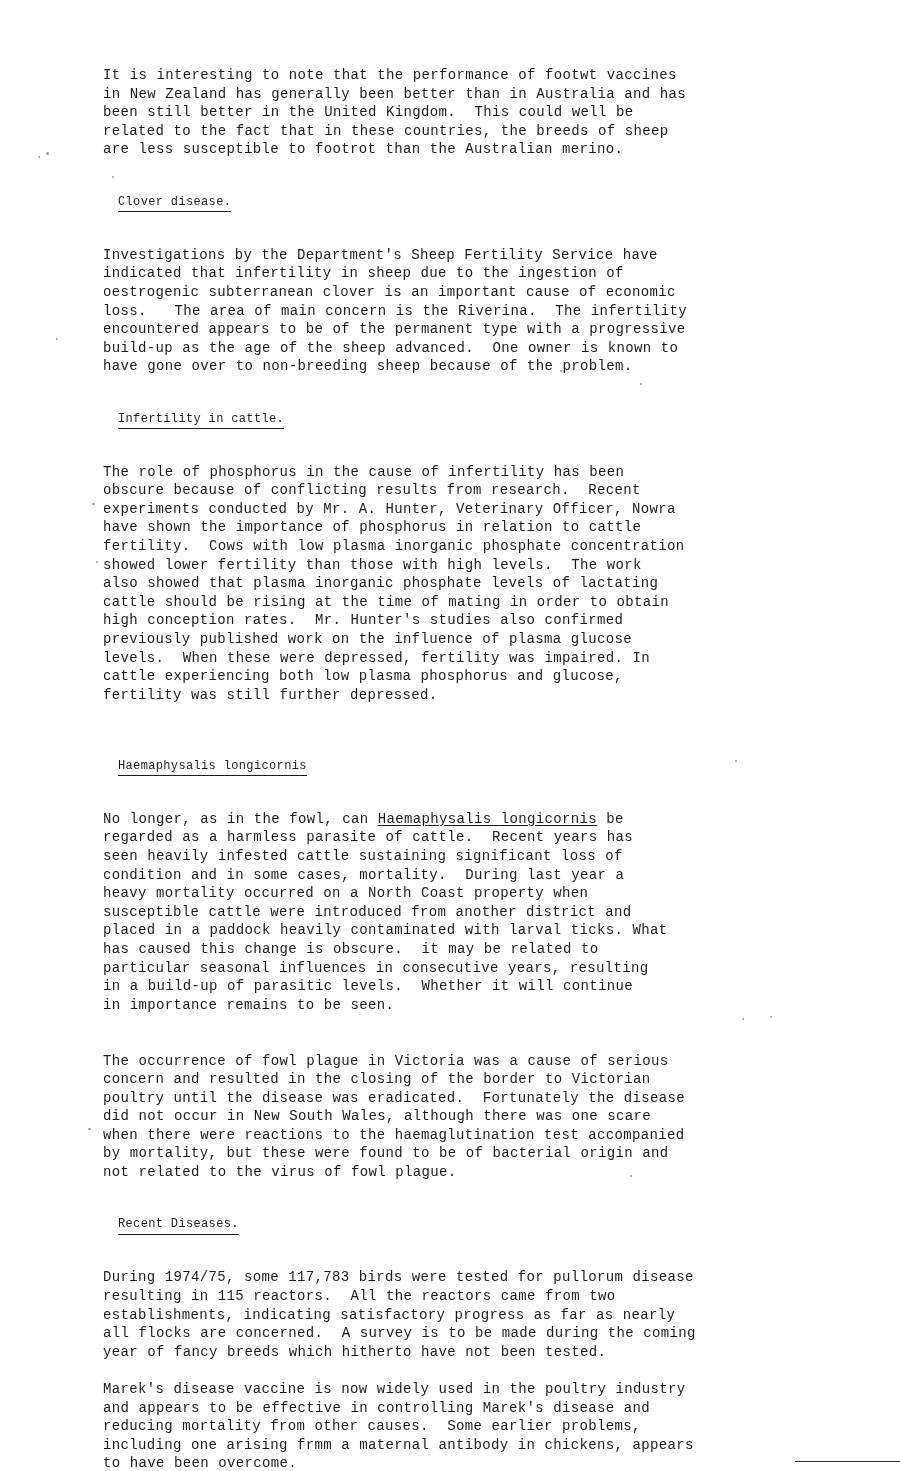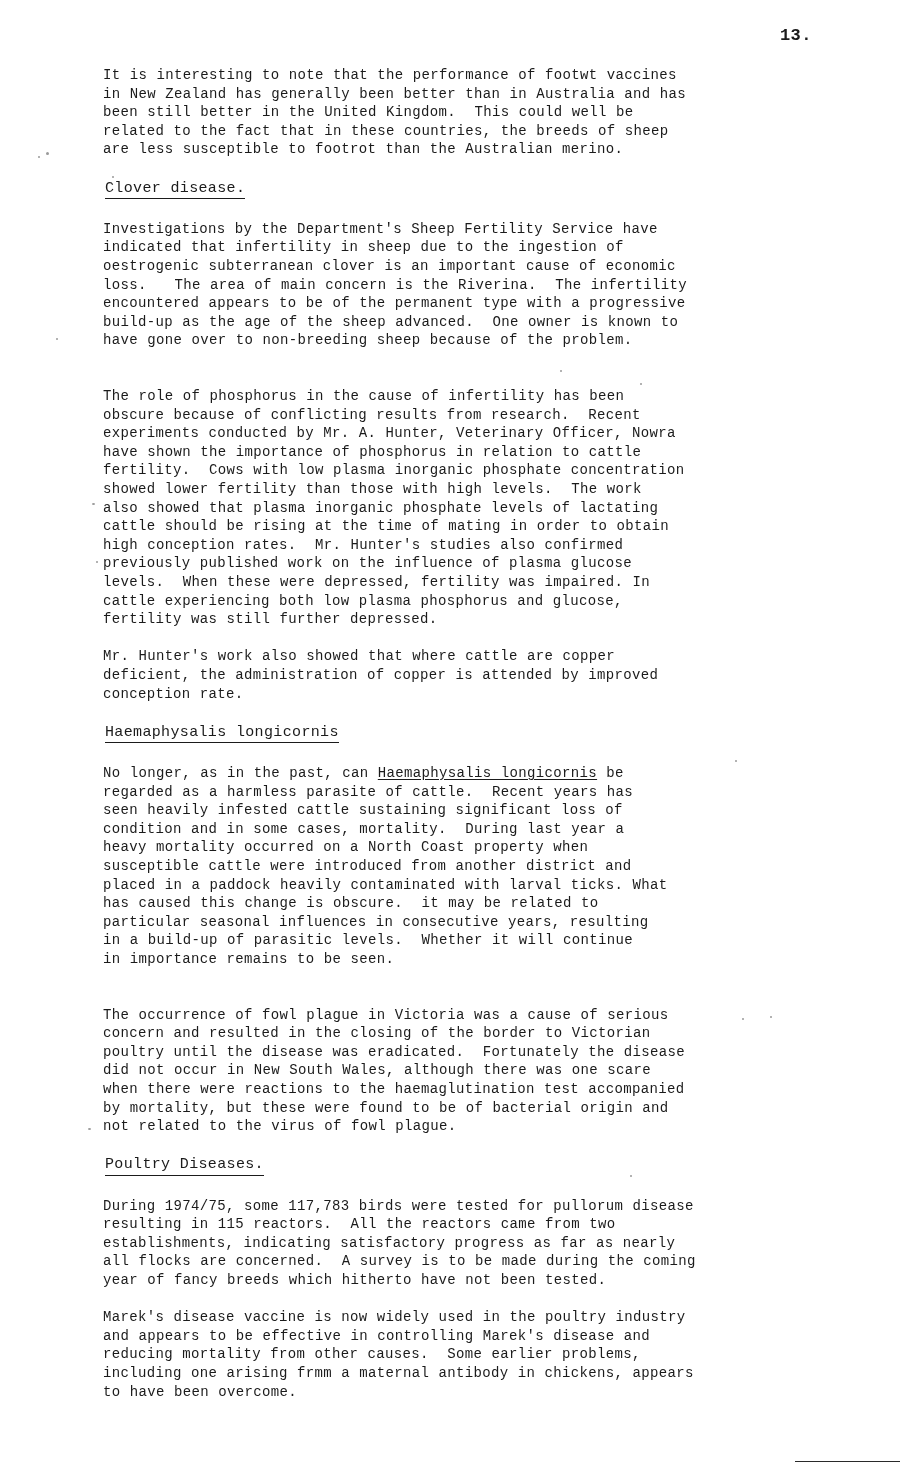--- a/index.html
+++ b/index.html
@@ -35,22 +35,22 @@
   p.para {
     margin: 0 0 0 0;
     font-size: 14px;
     line-height: 18.6px;
     letter-spacing: 0.35px;
     white-space: pre-wrap;
     word-spacing: 0.5px;
   }
   .gap-para { height: 18.6px; }
   h2.section-heading {
-    margin: 2px;
-    font-size: 15px;
+    margin: 15px;
+    font-size: 12px;
     line-height: 18.6px;
     letter-spacing: 0.35px;
     font-weight: 400;
     display: inline-block;
     border-bottom: 1.6px solid #1b1b1b;
     padding-bottom: 0px;
   }
   .heading-wrap { line-height: 18.6px; }
   .uline { text-decoration: underline; text-underline-offset: 2px; }
   .speck {
@@ -65,21 +65,20 @@
     width: 105px;
     height: 1.3px;
     background: #2a2a2a;
   }
 </style>
 </head>
 <body>
 
 <div class="page">
 
-  <div class="page-number">13.</div>
 
   <div class="speck" style="left:46px; top:152px; width:3px; height:3px;"></div>
   <div class="speck" style="left:38px; top:156px; width:2px; height:2px;"></div>
   <div class="speck" style="left:112px; top:176px; width:2px; height:2px;"></div>
   <div class="speck" style="left:56px; top:338px; width:2px; height:2px;"></div>
   <div class="speck" style="left:92px; top:503px; width:3px; height:2px;"></div>
   <div class="speck" style="left:96px; top:561px; width:2px; height:2px;"></div>
   <div class="speck" style="left:88px; top:1128px; width:3px; height:2px;"></div>
   <div class="speck" style="left:560px; top:370px; width:2px; height:2px;"></div>
   <div class="speck" style="left:640px; top:383px; width:2px; height:2px;"></div>
@@ -98,63 +97,61 @@
       <div class="heading-wrap"><h2 class="section-heading">Clover disease.</h2></div>
       <div class="gap-para"></div>
       <p class="para">Investigations by the Department's Sheep Fertility Service have
 indicated that infertility in sheep due to the ingestion of
 oestrogenic subterranean clover is an important cause of economic
 loss.   The area of main concern is the Riverina.  The infertility
 encountered appears to be of the permanent type with a progressive
 build-up as the age of the sheep advanced.  One owner is known to
 have gone over to non-breeding sheep because of the problem.</p>
       <div class="gap-para"></div>
+      <div class="heading-wrap"><h2 class="section-heading">Infertility in cattle.</h2></div>
       <div class="gap-para"></div>
       <p class="para">The role of phosphorus in the cause of infertility has been
 obscure because of conflicting results from research.  Recent
 experiments conducted by Mr. A. Hunter, Veterinary Officer, Nowra
 have shown the importance of phosphorus in relation to cattle
 fertility.  Cows with low plasma inorganic phosphate concentration
 showed lower fertility than those with high levels.  The work
 also showed that plasma inorganic phosphate levels of lactating
 cattle should be rising at the time of mating in order to obtain
 high conception rates.  Mr. Hunter's studies also confirmed
 previously published work on the influence of plasma glucose
 levels.  When these were depressed, fertility was impaired. In
 cattle experiencing both low plasma phosphorus and glucose,
 fertility was still further depressed.</p>
       <div class="gap-para"></div>
-      <p class="para">Mr. Hunter's work also showed that where cattle are copper
-deficient, the administration of copper is attended by improved
-conception rate.</p>
       <div class="gap-para"></div>
       <div class="heading-wrap"><h2 class="section-heading">Haemaphysalis longicornis</h2></div>
       <div class="gap-para"></div>
-      <p class="para"><span>No longer, as in the past, can </span><span class="uline">Haemaphysalis longicornis</span><span> be
+      <p class="para"><span>No longer, as in the fowl, can </span><span class="uline">Haemaphysalis longicornis</span><span> be
 regarded as a harmless parasite of cattle.  Recent years has
 seen heavily infested cattle sustaining significant loss of
 condition and in some cases, mortality.  During last year a
 heavy mortality occurred on a North Coast property when
 susceptible cattle were introduced from another district and
 placed in a paddock heavily contaminated with larval ticks. What
 has caused this change is obscure.  it may be related to
 particular seasonal influences in consecutive years, resulting
 in a build-up of parasitic levels.  Whether it will continue
 in importance remains to be seen.</span></p>
       <div class="gap-para"></div>
       <div class="gap-para"></div>
       <p class="para">The occurrence of fowl plague in Victoria was a cause of serious
 concern and resulted in the closing of the border to Victorian
 poultry until the disease was eradicated.  Fortunately the disease
 did not occur in New South Wales, although there was one scare
 when there were reactions to the haemaglutination test accompanied
 by mortality, but these were found to be of bacterial origin and
 not related to the virus of fowl plague.</p>
       <div class="gap-para"></div>
-      <div class="heading-wrap"><h2 class="section-heading">Poultry Diseases.</h2></div>
+      <div class="heading-wrap"><h2 class="section-heading">Recent Diseases.</h2></div>
       <div class="gap-para"></div>
       <p class="para">During 1974/75, some 117,783 birds were tested for pullorum disease
 resulting in 115 reactors.  All the reactors came from two
 establishments, indicating satisfactory progress as far as nearly
 all flocks are concerned.  A survey is to be made during the coming
 year of fancy breeds which hitherto have not been tested.</p>
       <div class="gap-para"></div>
       <p class="para">Marek's disease vaccine is now widely used in the poultry industry
 and appears to be effective in controlling Marek's disease and
 reducing mortality from other causes.  Some earlier problems,

